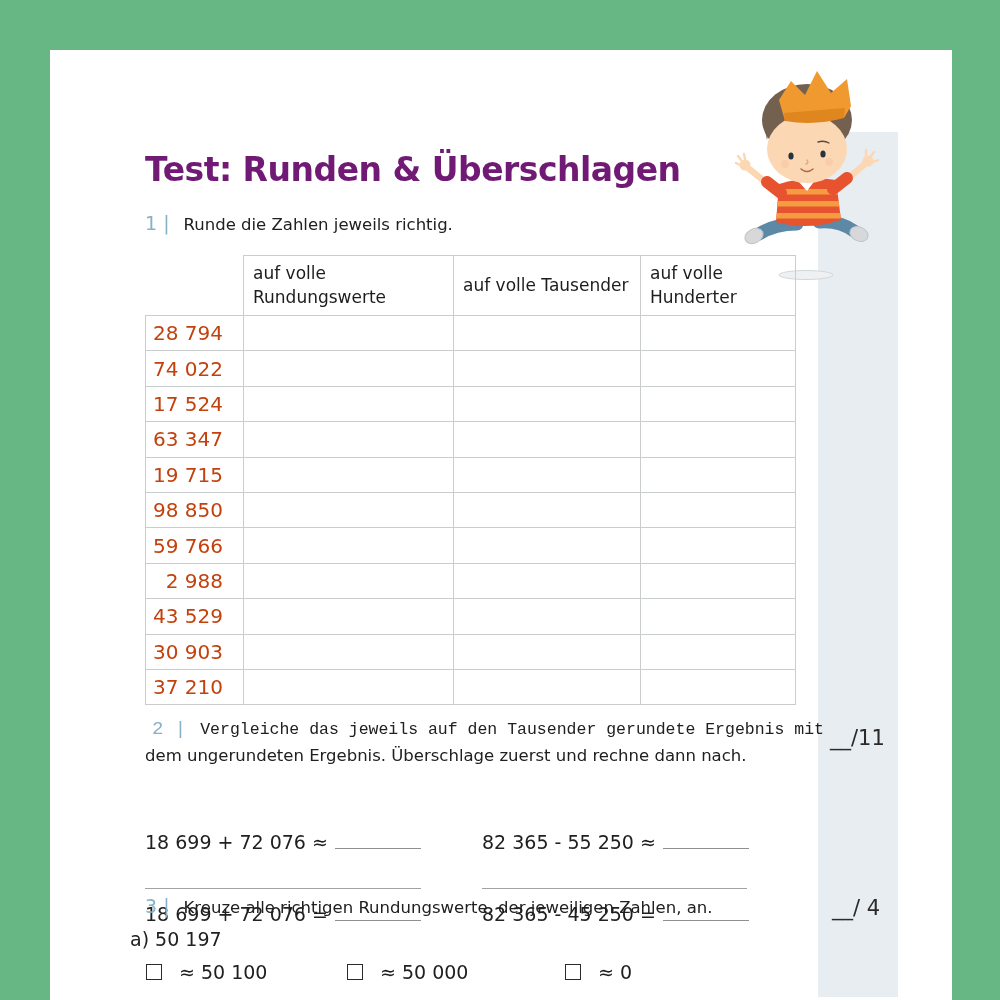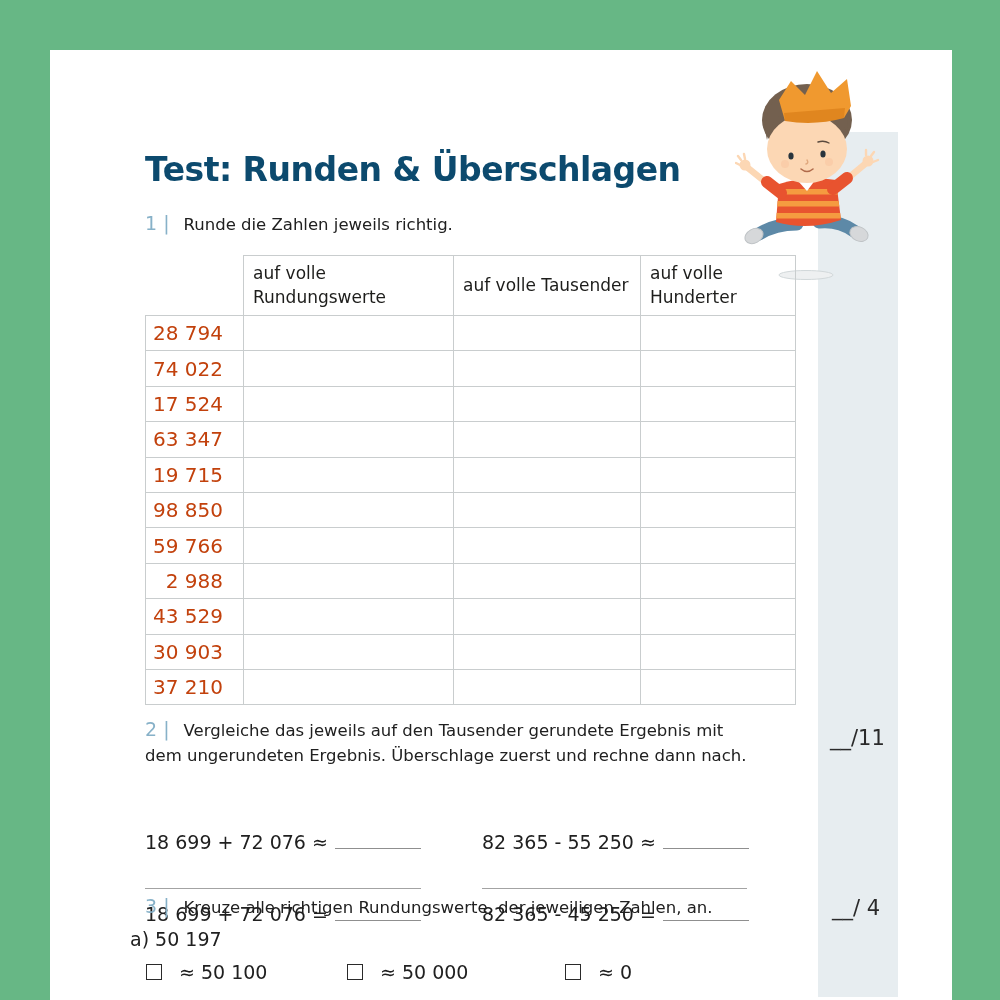--- a/index.html
+++ b/index.html
@@ -13,27 +13,27 @@
     position:absolute;left:50px;top:50px;width:902px;height:950px;
     background:#ffffff;
   }
   .stripe{
     position:absolute;left:768px;top:82px;width:80px;height:865px;
     background:#e7edf0;
   }
   .boy-wrap{position:absolute;left:685px;top:12px;width:145px;height:220px;}
   .page-title{
     position:absolute;left:95px;top:100px;
-    font-size:33px;font-weight:bold;letter-spacing:-0.5px;color:#0c4a6e;
+    font-size:33px;font-weight:bold;letter-spacing:-0.5px;color:#701a75;
     white-space:nowrap;
   }
   .task-line{position:absolute;font-size:16.5px;white-space:nowrap;}
   .tnum{color:#87b1c8;font-size:19px;margin-right:14px;}
   .t1-line{left:95px;top:162px;}
-  .t2-line1{left:95px;top:668px;}
+  .t2-line1{left:102px;top:668px;font-family:Liberation Mono, monospace;}
   .t2-line2{left:95px;top:696px;}
   .t3-line{left:95px;top:845px;}
 
   table.round-table{
     position:absolute;left:95px;top:205px;width:650px;
     border-collapse:collapse;table-layout:fixed;
   }
   .round-table col.c1{width:98px;}
   .round-table col.c2{width:210px;}
   .round-table col.c3{width:187px;}

